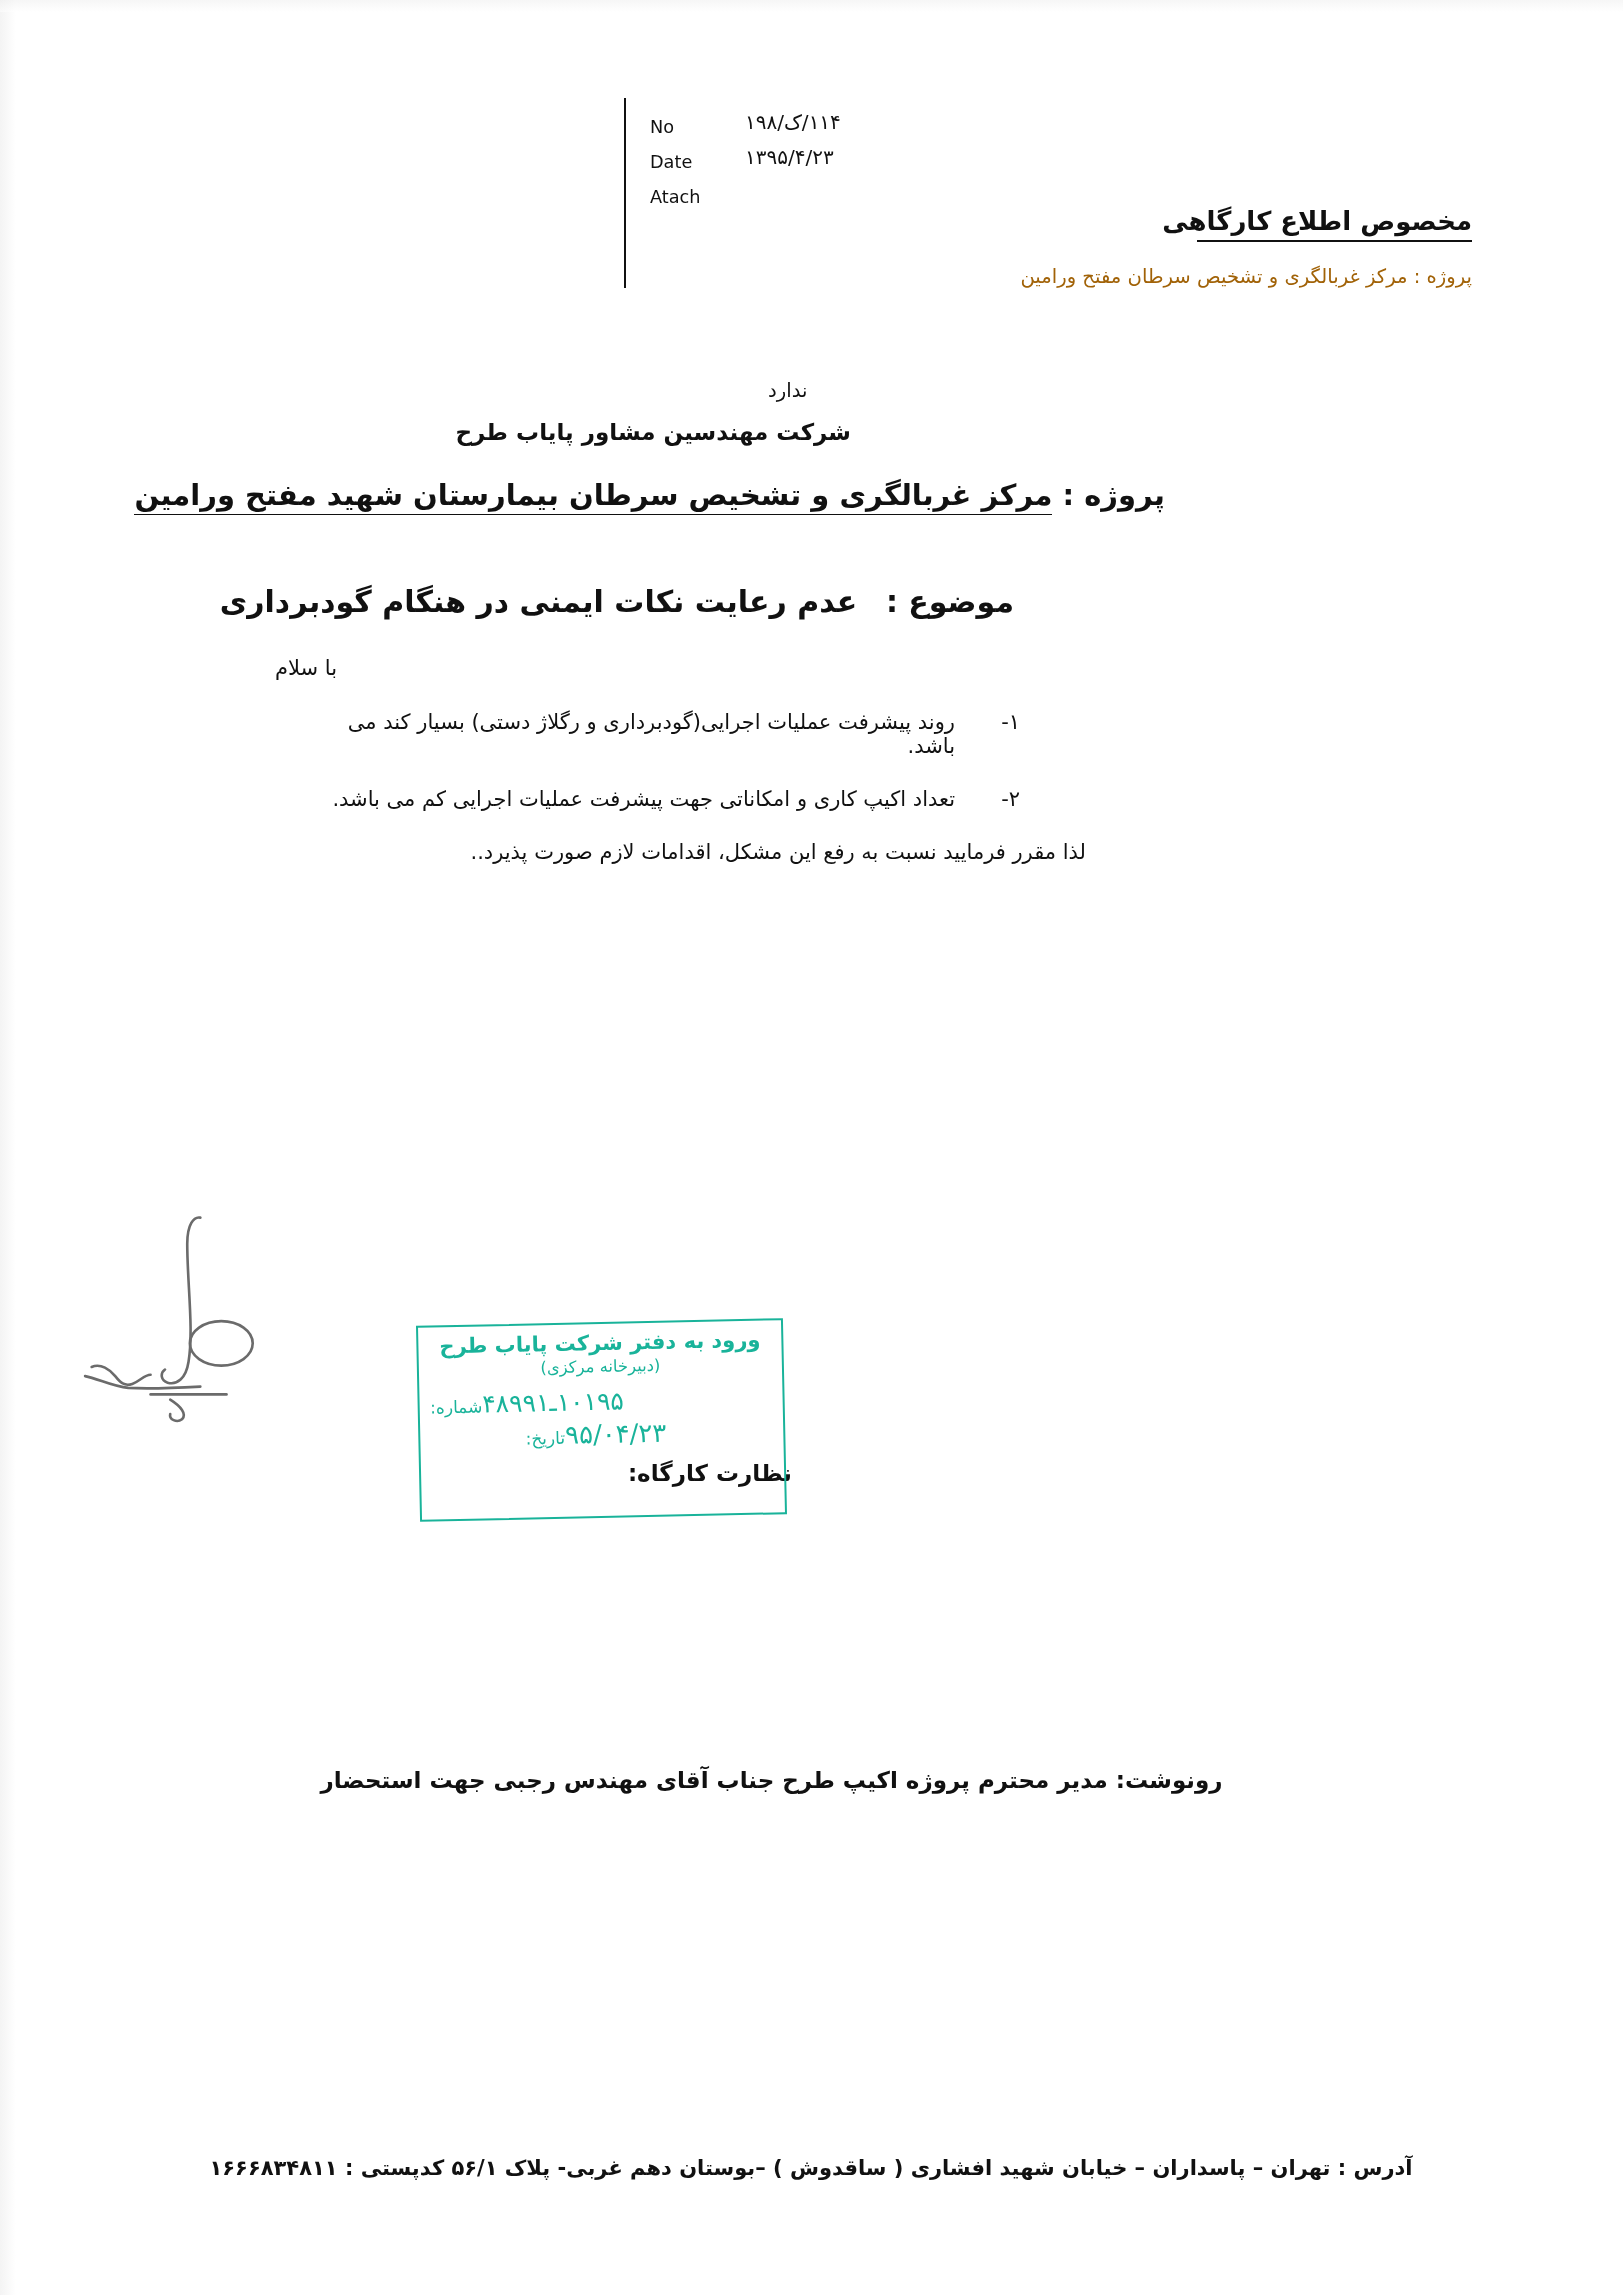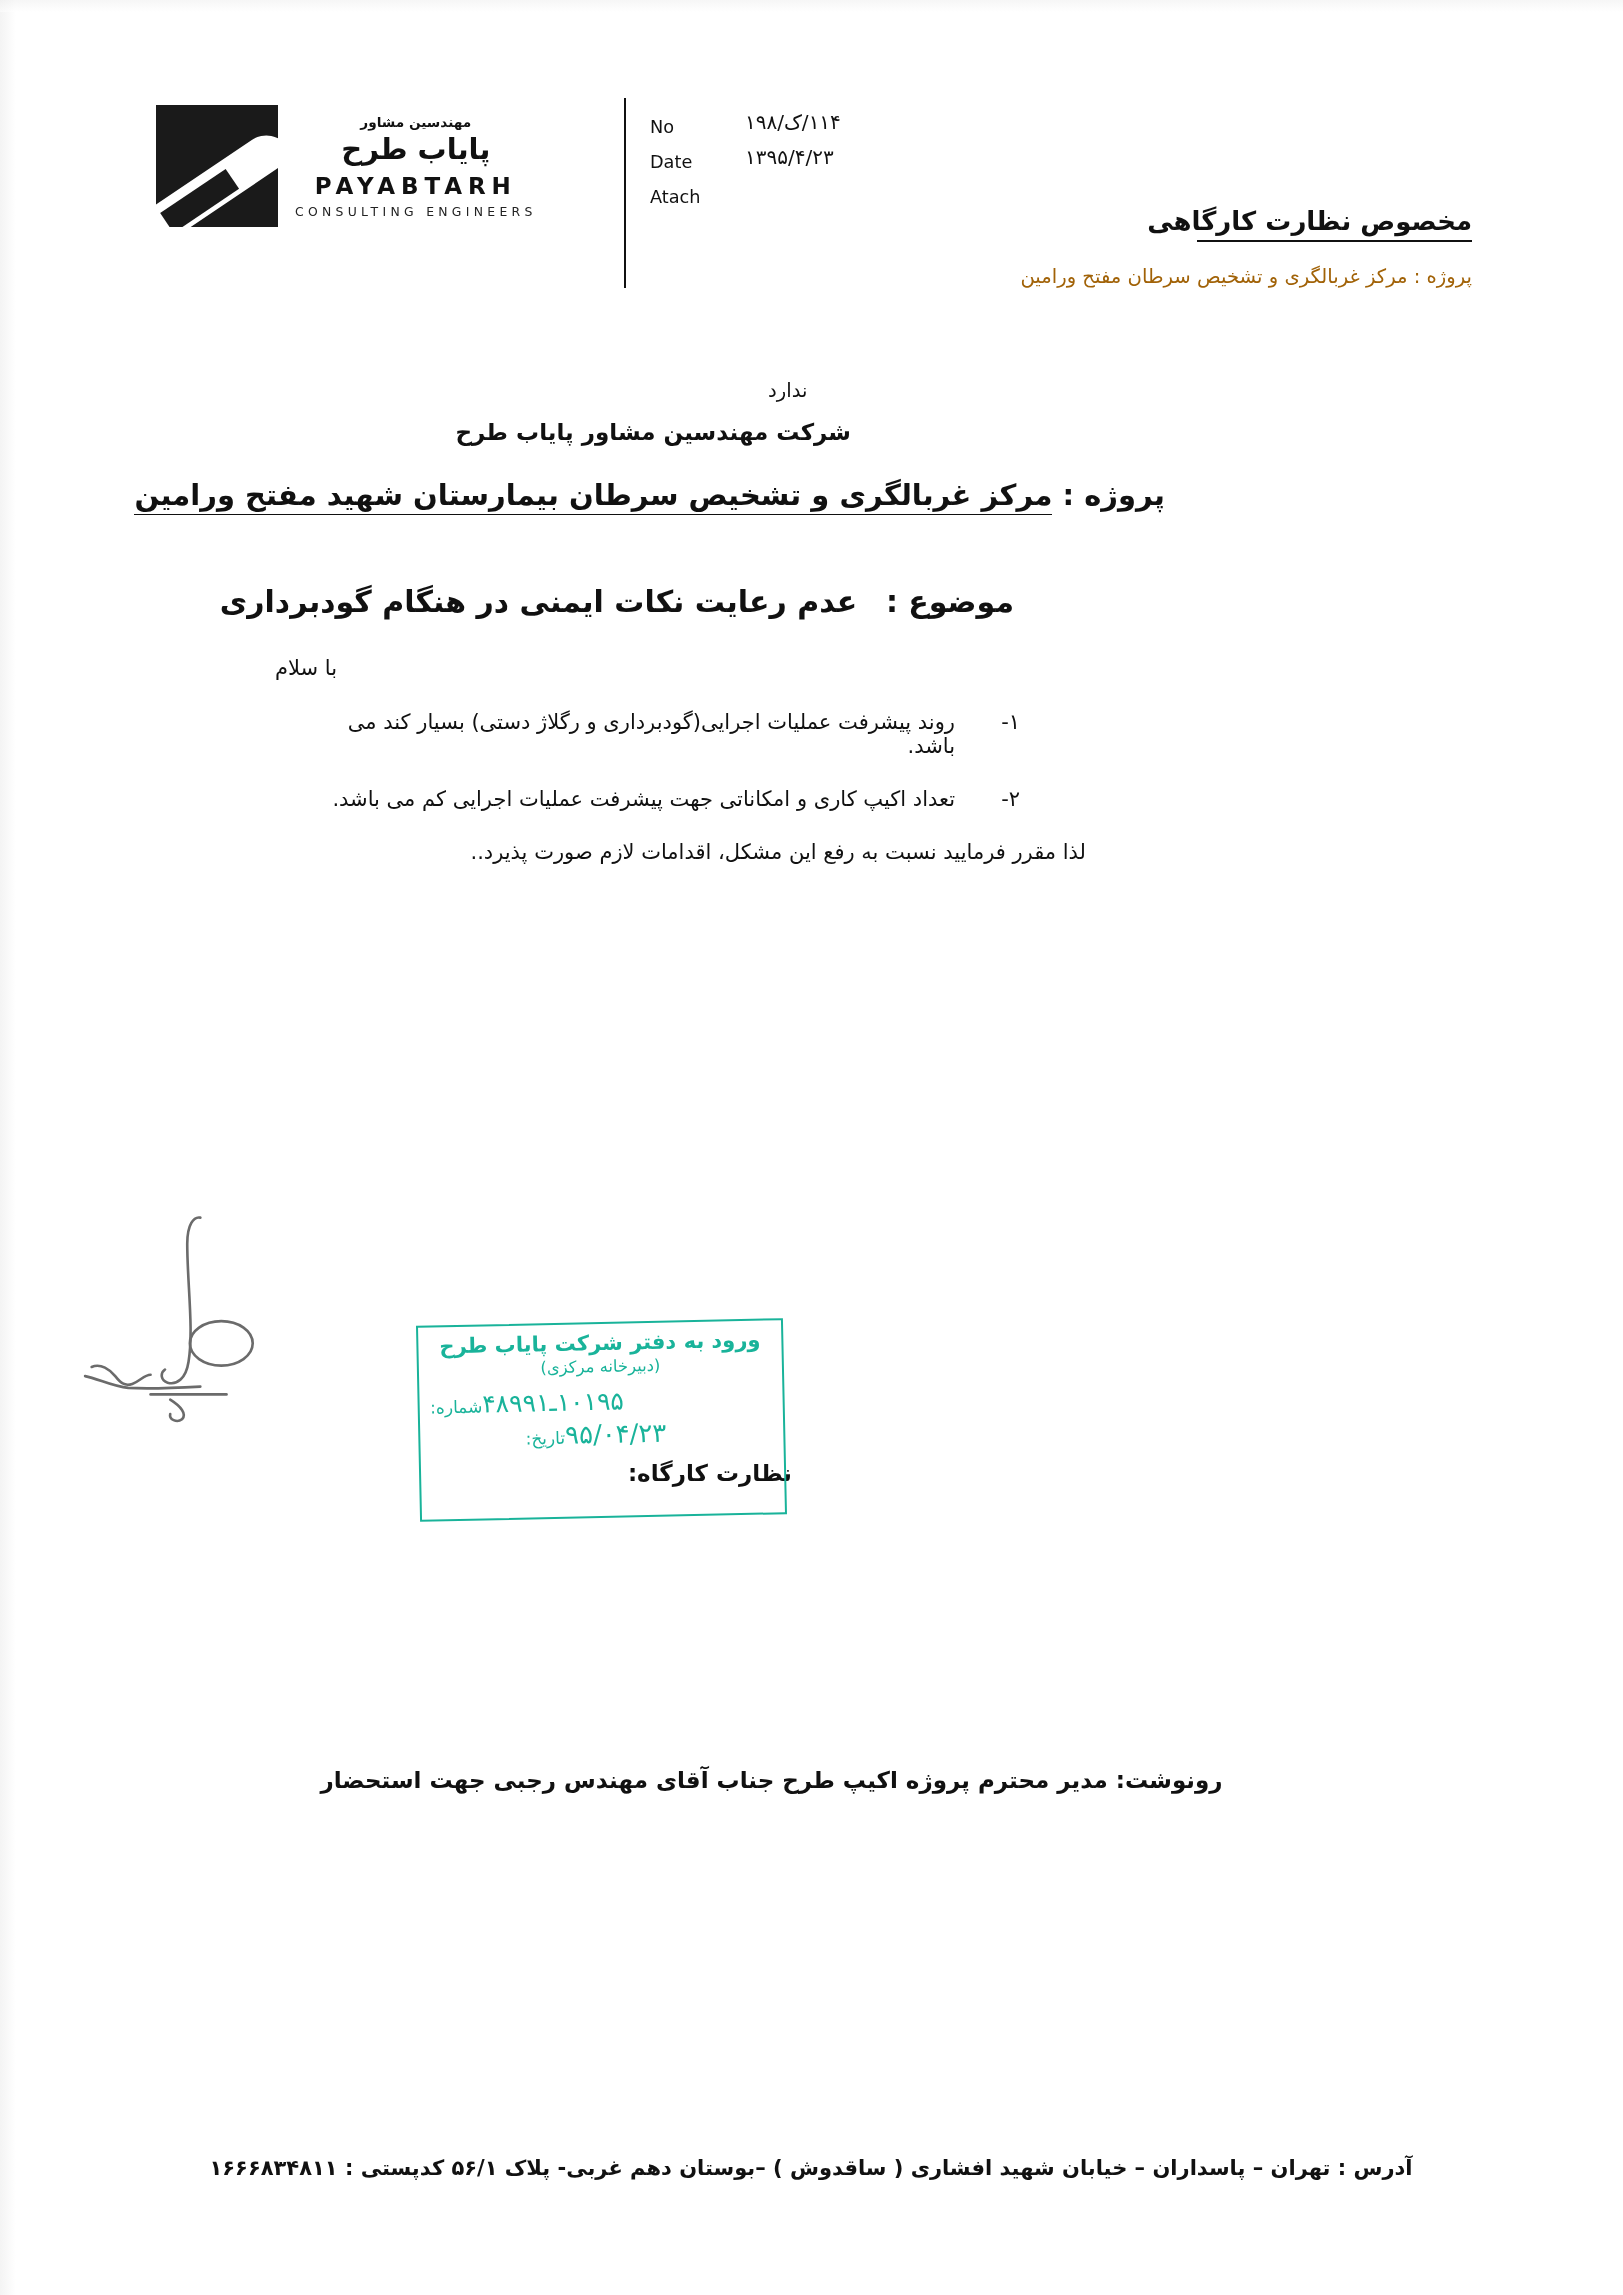--- a/index.html
+++ b/index.html
@@ -350,50 +350,38 @@
 </style>
 </head>
 <body>
 
 <div class="page">
   <div class="scan-edge-left"></div>
   <div class="scan-edge-top"></div>
 
   <div class="letterhead">
 
-    <div class="logo-block">
-      <div class="logo-mark">
-        <div class="swoosh"></div>
-        <div class="swoosh2"></div>
-      </div>
-      <div class="logo-text">
-        <div class="l1">مهندسین مشاور</div>
-        <div class="l2">پایاب طرح</div>
-        <div class="l3">PAYABTARH</div>
-        <div class="l4">CONSULTING ENGINEERS</div>
-      </div>
-    </div>
 
     <div class="vline"></div>
 
     <div class="nda-block">
       <div>No</div>
       <div>Date</div>
       <div>Atach</div>
     </div>
 
     <div class="num-block">
       <div class="row">۱۱۴/ک/۱۹۸</div>
       <div class="row">۱۳۹۵/۴/۲۳</div>
     </div>
 
     <div class="atach-val">ندارد</div>
 
     <div class="hdr-right">
-      <div class="special">مخصوص نظارت کارگاهی</div>
+      <div class="special">مخصوص اطلاع کارگاهی</div>
       <div class="underline"></div>
       <div class="proj">پروژه : مرکز غربالگری و تشخیص سرطان مفتح ورامین</div>
     </div>
   </div>
 
   <div class="body-area">
     <div class="line-company">شرکت مهندسین مشاور پایاب طرح</div>
 
     <div class="line-project">
       <span>پروژه :</span>

